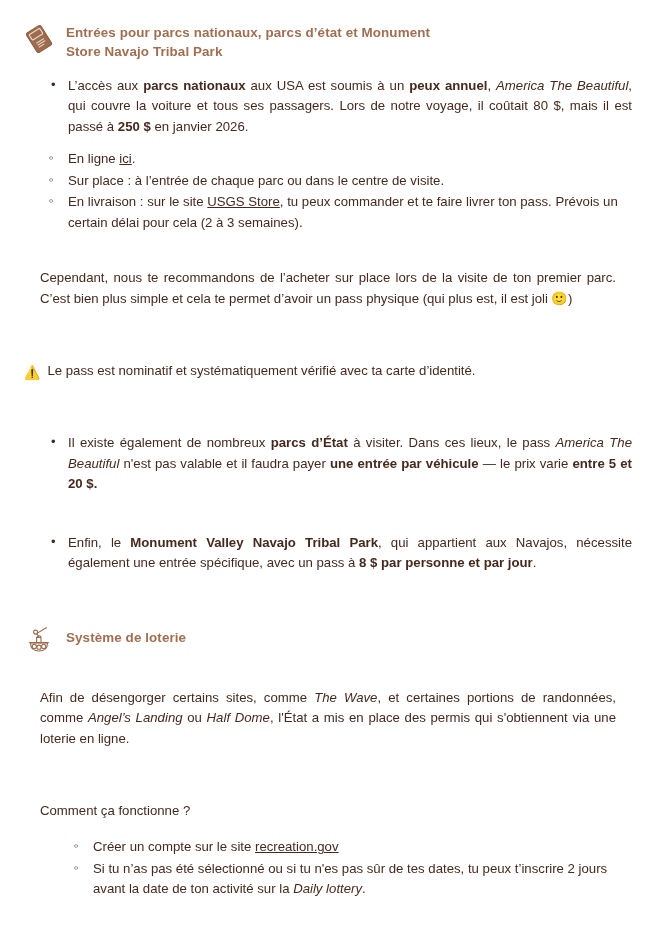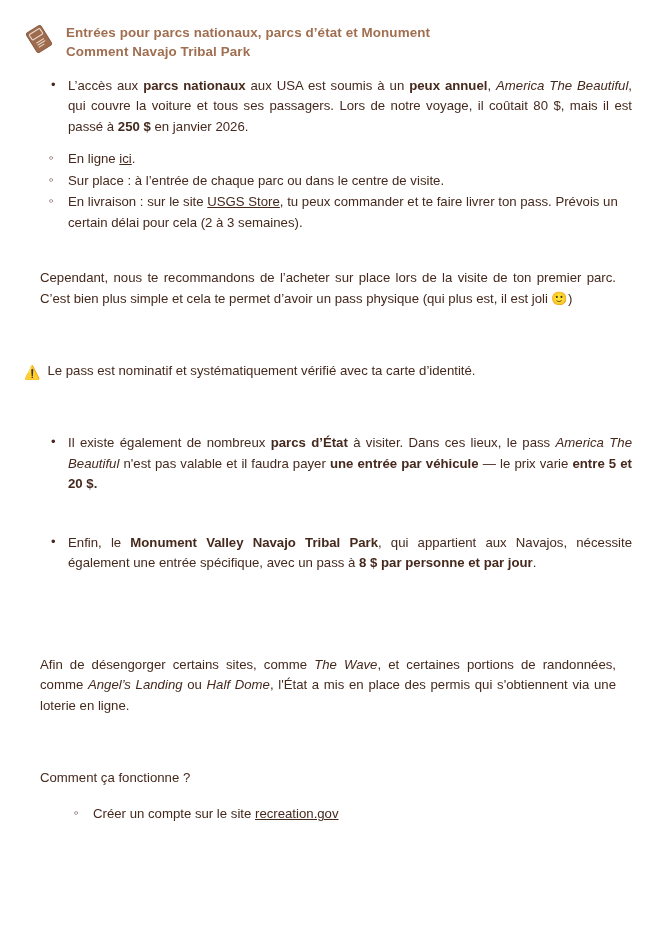--- a/index.html
+++ b/index.html
@@ -128,21 +128,21 @@
       <svg width="30" height="32" viewBox="0 0 30 32" aria-hidden="true">
         <g transform="rotate(-32 15 16)">
           <rect x="6.5" y="4.5" width="17" height="23" rx="2.2" ry="2.2" fill="#9d6b4d" stroke="#8a5c41" stroke-width="1"></rect>
           <rect x="8.8" y="7.2" width="12.4" height="6.4" rx="1" fill="none" stroke="#e9d9cd" stroke-width="1.1"></rect>
           <path d="M11 18.2 h8 M11 20.6 h8 M11 23 h5.5" stroke="#e6d2c3" stroke-width="1.1" stroke-linecap="round" fill="none"></path>
         </g>
       </svg>
     </span>
     <div class="head-text">
       <span>Entrées pour parcs nationaux, parcs d’état et Monument</span><br>
-      <span>Comment Navajo Tribal Park</span>
+      <span>Store Navajo Tribal Park</span>
     </div>
   </div>
 
   <ul class="lvl1">
     <li>
       <span>L’accès aux </span><b>parcs nationaux</b><span> aux USA est soumis à un </span><b>peux annuel</b><span>, </span><i>America The Beautiful</i><span>, qui couvre la voiture et tous ses passagers. Lors de notre voyage, il coûtait 80 $, mais il est passé à </span><b>250 $</b><span> en janvier 2026.</span>
     </li>
   </ul>
 
   <ul class="lvl2">
@@ -179,28 +179,50 @@
   <div class="sp-4"></div>
 
   <ul class="lvl1" style="margin-top:0;">
     <li>
       <span>Enfin, le </span><b>Monument Valley Navajo Tribal Park</b><span>, qui appartient aux Navajos, nécessite également une entrée spécifique, avec un pass à </span><b>8 $ par personne et par jour</b><span>.</span>
     </li>
   </ul>
 
   <div class="sp-5"></div>
 
+  <div class="section-head lottery">
+    <span class="head-icon">
+      <svg width="30" height="32" viewBox="0 0 30 32" aria-hidden="true">
+        <g fill="none" stroke="#9d6b4d" stroke-width="1.1" stroke-linecap="round" stroke-linejoin="round">
+          <path d="M6.5 20 q0 8 8.5 8 q8.5 0 8.5 -8 z"></path>
+          <path d="M5.6 19.6 h18.8"></path>
+          <circle cx="10.3" cy="23.4" r="2.1"></circle>
+          <circle cx="15" cy="24.2" r="2.1"></circle>
+          <circle cx="19.7" cy="23.4" r="2.1"></circle>
+          <path d="M12.6 19.6 v-5.2 h4.4 v5.2"></path>
+          <path d="M13.1 14.2 q1.7 -2.6 3.6 -0.6"></path>
+          <circle cx="11.6" cy="9.1" r="2.0"></circle>
+          <path d="M13.3 10.1 l9.1 -5.4"></path>
+          <path d="M12.9 11.0 q1.8 1.5 1.4 3.2"></path>
+        </g>
+      </svg>
+    </span>
+    <div class="head-text">Système de loterie</div>
+  </div>
 
   <div class="sp-7"></div>
 
   <p class="para"><span>Afin de désengorger certains sites, comme </span><i>The Wave</i><span>, et certaines portions de randonnées, comme </span><i>Angel’s Landing</i><span> ou </span><i>Half Dome</i><span>, l'État a mis en place des permis qui s'obtiennent via une loterie en ligne.</span></p>
 
   <div class="sp-6"></div>
 
   <p class="para" style="text-align:left">Comment ça fonctionne ?</p>
 
   <ul class="lvl2" style="margin-top:13px; padding-left:50px;">
     <li>
       <span>Créer un compte sur le site </span><a class="lnk">recreation.gov</a><span></span>
     </li>
+    <li>
+      <span>Si tu n’as pas été sélectionné ou si tu n'es pas sûr de tes dates, tu peux t’inscrire 2 jours avant la date de ton activité sur la </span><i>Daily lottery</i><span>.</span>
+    </li>
   </ul>
 
 </div>
 
 </body></html>

